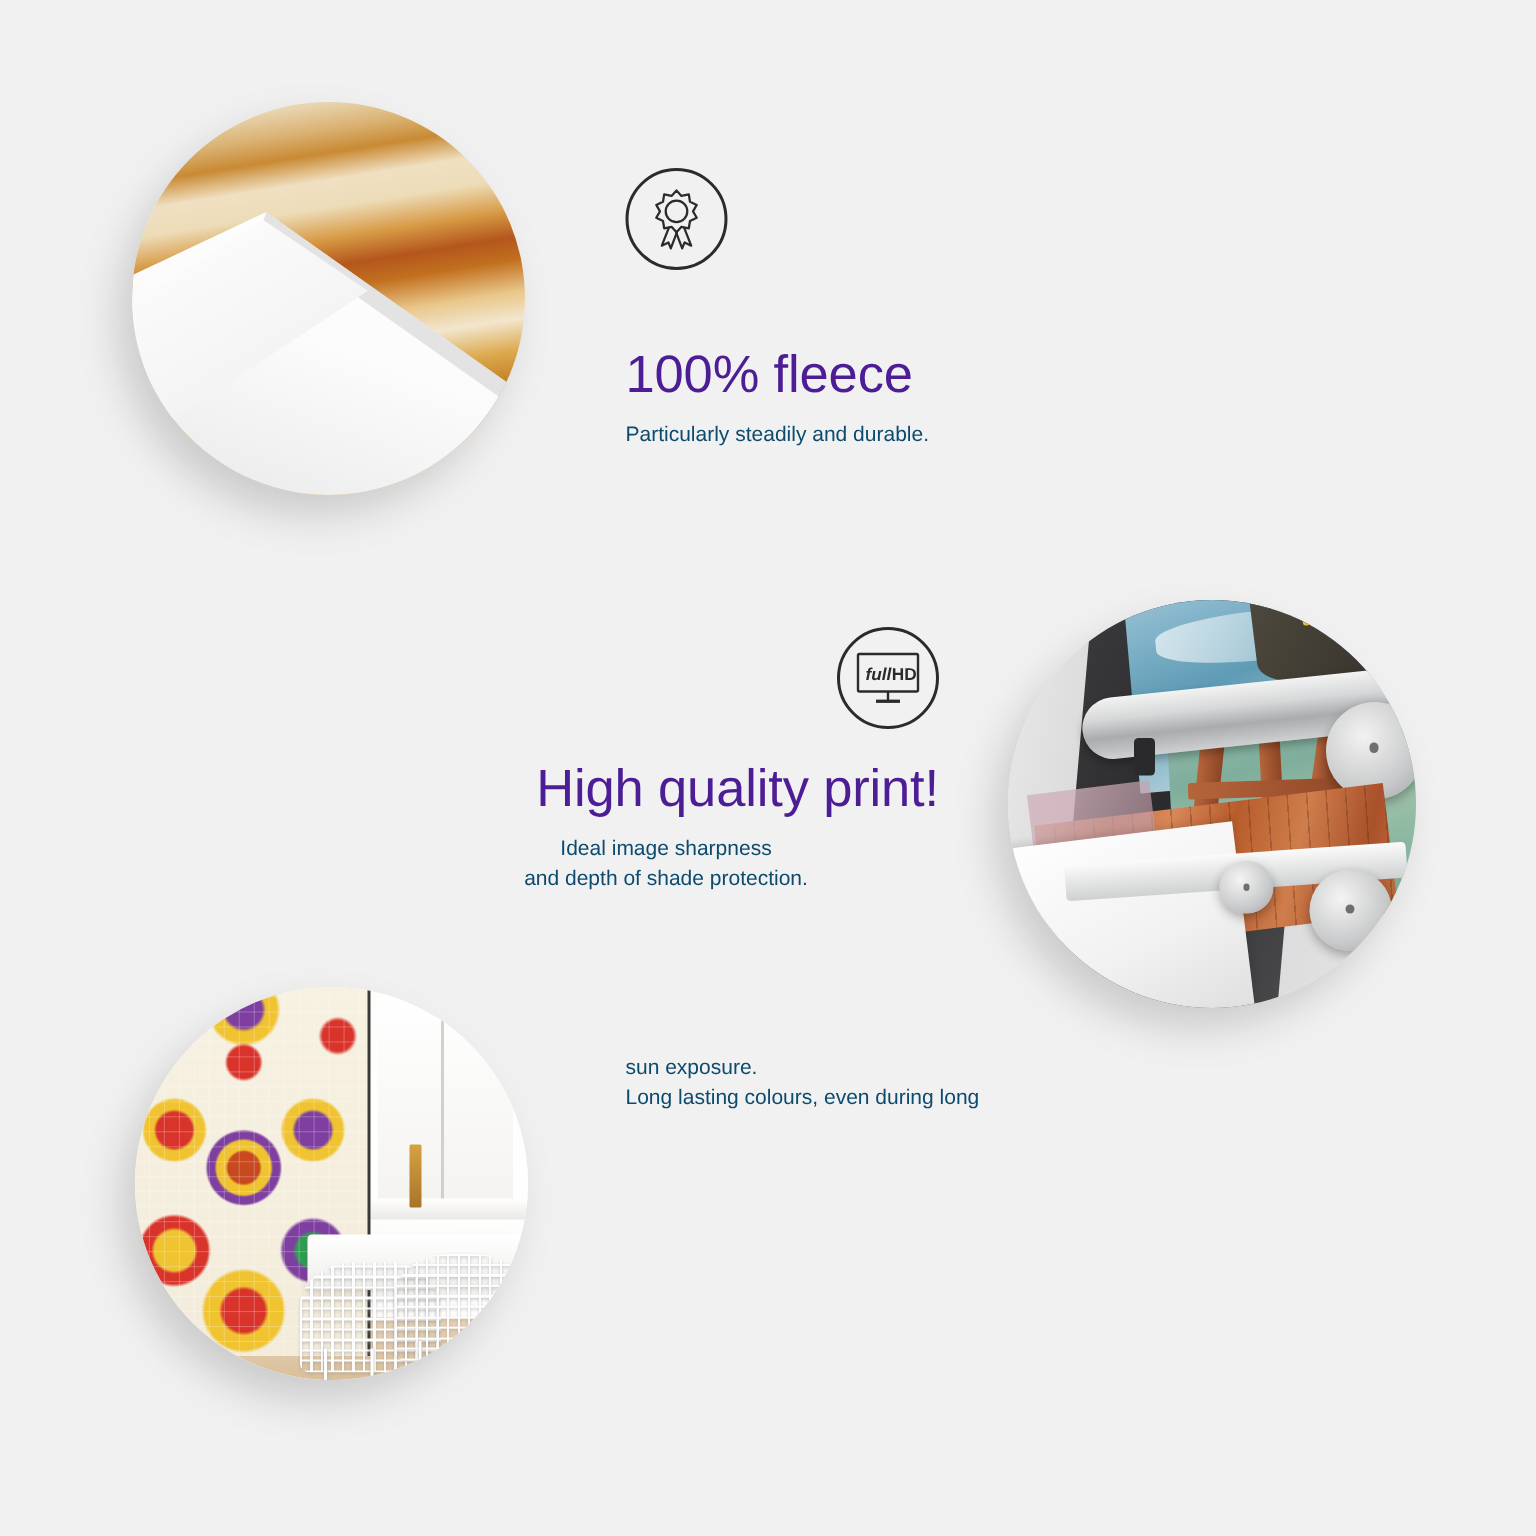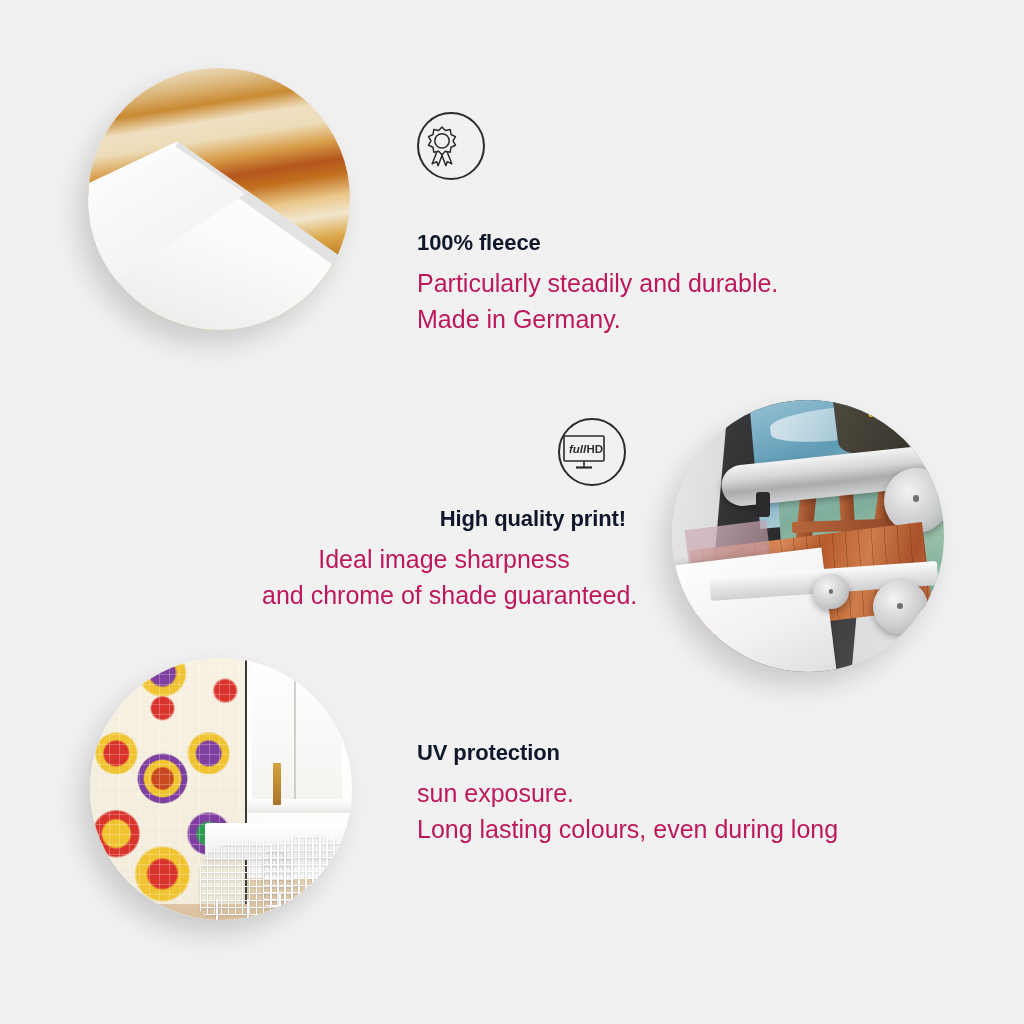--- a/index.html
+++ b/index.html
@@ -198,33 +198,33 @@
   .in-l2 { left:60%; top:92%; height:9%; }
   .in-l3 { left:72%; top:90%; height:9%; }
 
   
   .feature { position: absolute; }
 
   .icon-badge {
     width: 68px; height: 68px;
     border-radius: 50%;
     border: 2px solid #2b2b2b;
-    display: flex; align-items: center; justify-content: flex-start; text-decoration: underline;
+    display: flex; align-items: center; justify-content: center; text-decoration: underline;
   }
 
   .f-title {
-    font-size: 22px;
-    font-weight: bold;
-    color: #0f172a;
+    font-size: 35px;
+    font-weight: normal;
+    color: #4c1d95;
     letter-spacing: -0.1px;
     white-space: nowrap;
   }
   .f-line {
-    font-size: 25px;
-    color: #be185d;
+    font-size: 14px;
+    color: #0c4a6e;
     line-height: 1.45;
     white-space: nowrap;
   }
 
   
   #feature-fleece { left: 417px; top: 112px; }
   #feature-fleece .f-title { margin-top: 50px; }
   #feature-fleece .f-lines { margin-top: 9px; }
 
   
@@ -260,21 +260,20 @@
       <svg width="46" height="46" viewBox="0 0 46 46" fill="none" stroke="#2b2b2b" stroke-width="1.5" stroke-linejoin="round">
         <polygon points="23,4 26.3,7.6 31.2,6.6 32,11.5 36.5,13.6 34,17.9 36.5,22.2 32,24.3 31.2,29.2 26.3,28.2 23,31.8 19.7,28.2 14.8,29.2 14,24.3 9.5,22.2 12,17.9 9.5,13.6 14,11.5 14.8,6.6 19.7,7.6"></polygon>
         <circle cx="23" cy="17.9" r="7.2"></circle>
         <polyline points="18,28.6 13.2,40.8 17.6,38.6 19.2,42.6 23.4,31.6"></polyline>
         <polyline points="28,28.6 32.8,40.8 28.4,38.6 26.8,42.6 22.6,31.6"></polyline>
       </svg>
     </div>
     <div class="f-title">100% fleece</div>
     <div class="f-lines">
       <div class="f-line">Particularly steadily and durable.</div>
-      <div class="f-line">Made in Germany.</div>
     </div>
   </div>
 
   <div class="photo-circle" id="circle-printer">
     <div class="photo-inner">
       <div class="pr-wall"></div>
       <div class="pr-dark"></div>
       <div class="pr-print-top"></div>
       <div class="pr-print-top-streak"></div>
       <div class="pr-print-dark"></div>
@@ -305,21 +304,21 @@
         <rect x="4" y="6" width="40" height="25" rx="1"></rect>
         <line x1="24" y1="31" x2="24" y2="37"></line>
         <line x1="16" y1="37.5" x2="32" y2="37.5" stroke-width="2.2"></line>
         <text x="9" y="23" font-family="'Liberation Sans', sans-serif" font-size="11.5" font-style="italic" font-weight="bold" fill="#2b2b2b" stroke="none">full</text>
         <text x="26.5" y="23" font-family="'Liberation Sans', sans-serif" font-size="11.5" font-weight="bold" fill="#2b2b2b" stroke="none">HD</text>
       </svg>
     </div>
     <div class="f-title">High quality print!</div>
     <div class="f-lines">
       <div class="f-line">Ideal image sharpness</div>
-      <div class="f-line">and chrome of shade guaranteed.</div>
+      <div class="f-line">and depth of shade protection.</div>
     </div>
   </div>
 
   <div class="photo-circle" id="circle-interior">
     <div class="photo-inner">
       <div class="in-room"></div>
       <div class="in-window"></div>
       <div class="in-window-bar"></div>
       <div class="in-sill"></div>
       <div class="in-candle"></div>
@@ -329,20 +328,19 @@
       <div class="in-chair"></div>
       <div class="in-chair2"></div>
       <div class="in-leg in-l1"></div>
       <div class="in-leg in-l2"></div>
       <div class="in-leg in-l3"></div>
     </div>
     <span class="sr">Bright interior with colourful mandala wallpaper panel and white wire chairs</span>
   </div>
 
   <div class="feature" id="feature-uv">
-    <div class="f-title">UV protection</div>
     <div class="f-lines">
       <div class="f-line">sun exposure.</div>
       <div class="f-line">Long lasting colours, even during long</div>
     </div>
   </div>
 
 </div>
 
 </body></html>

